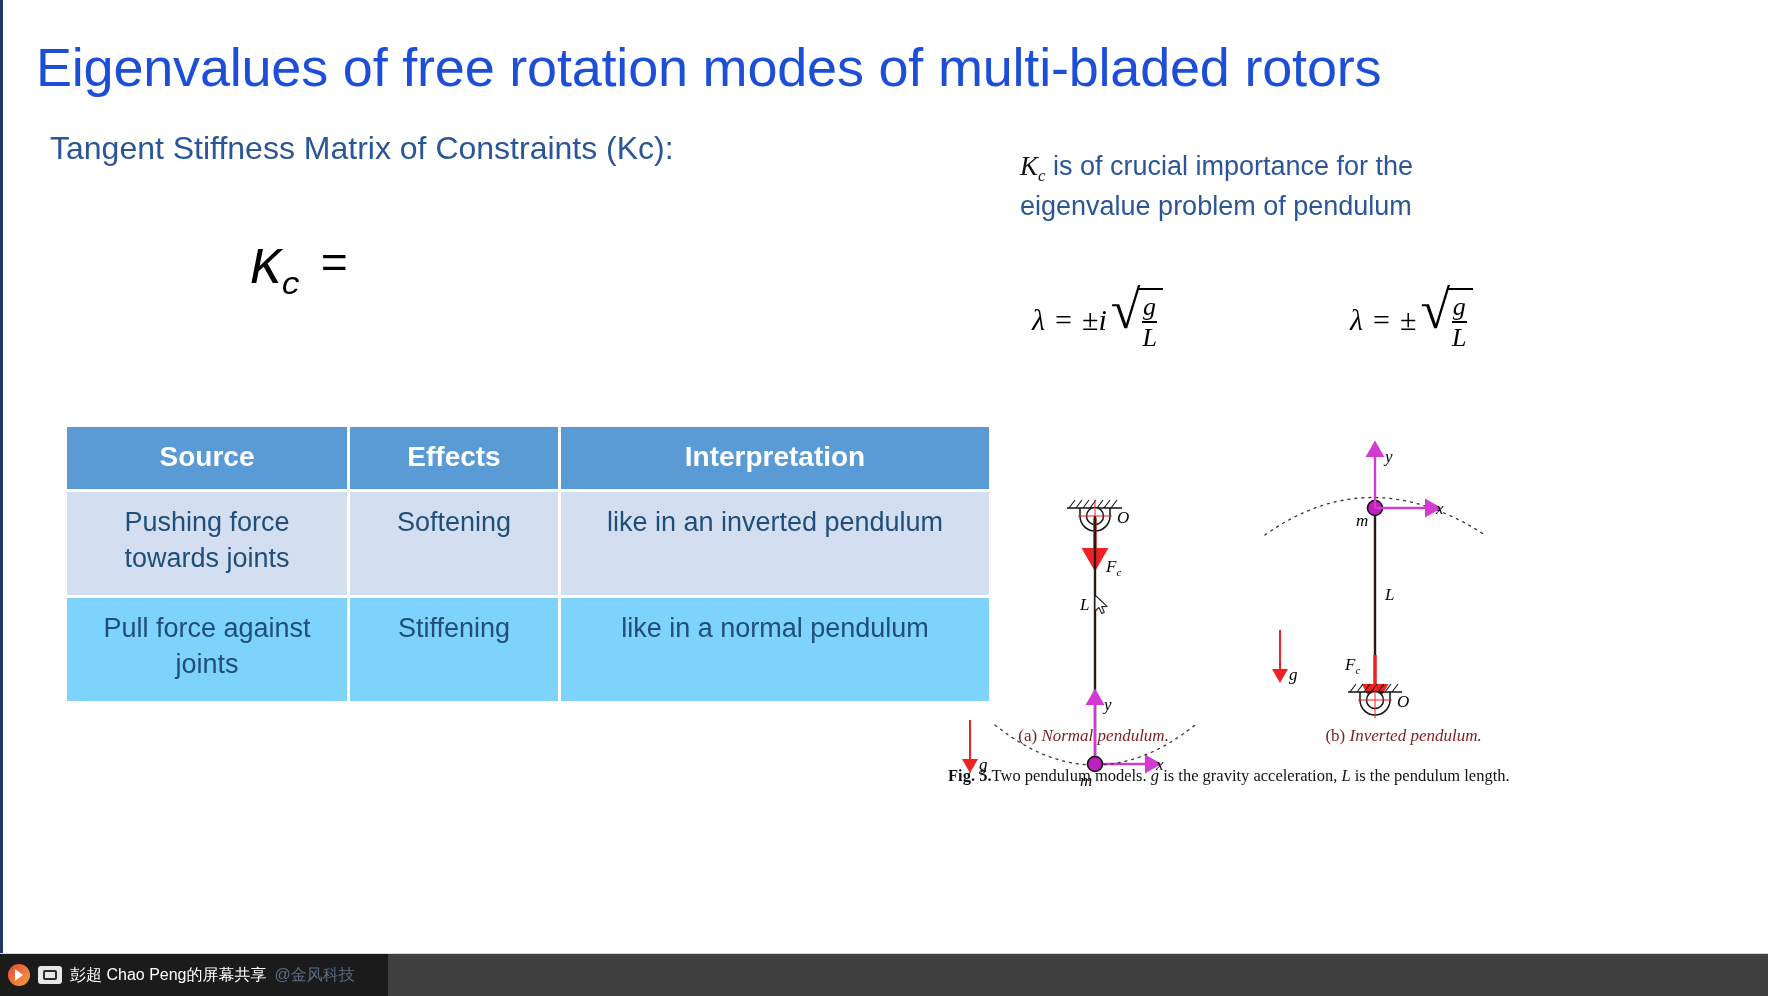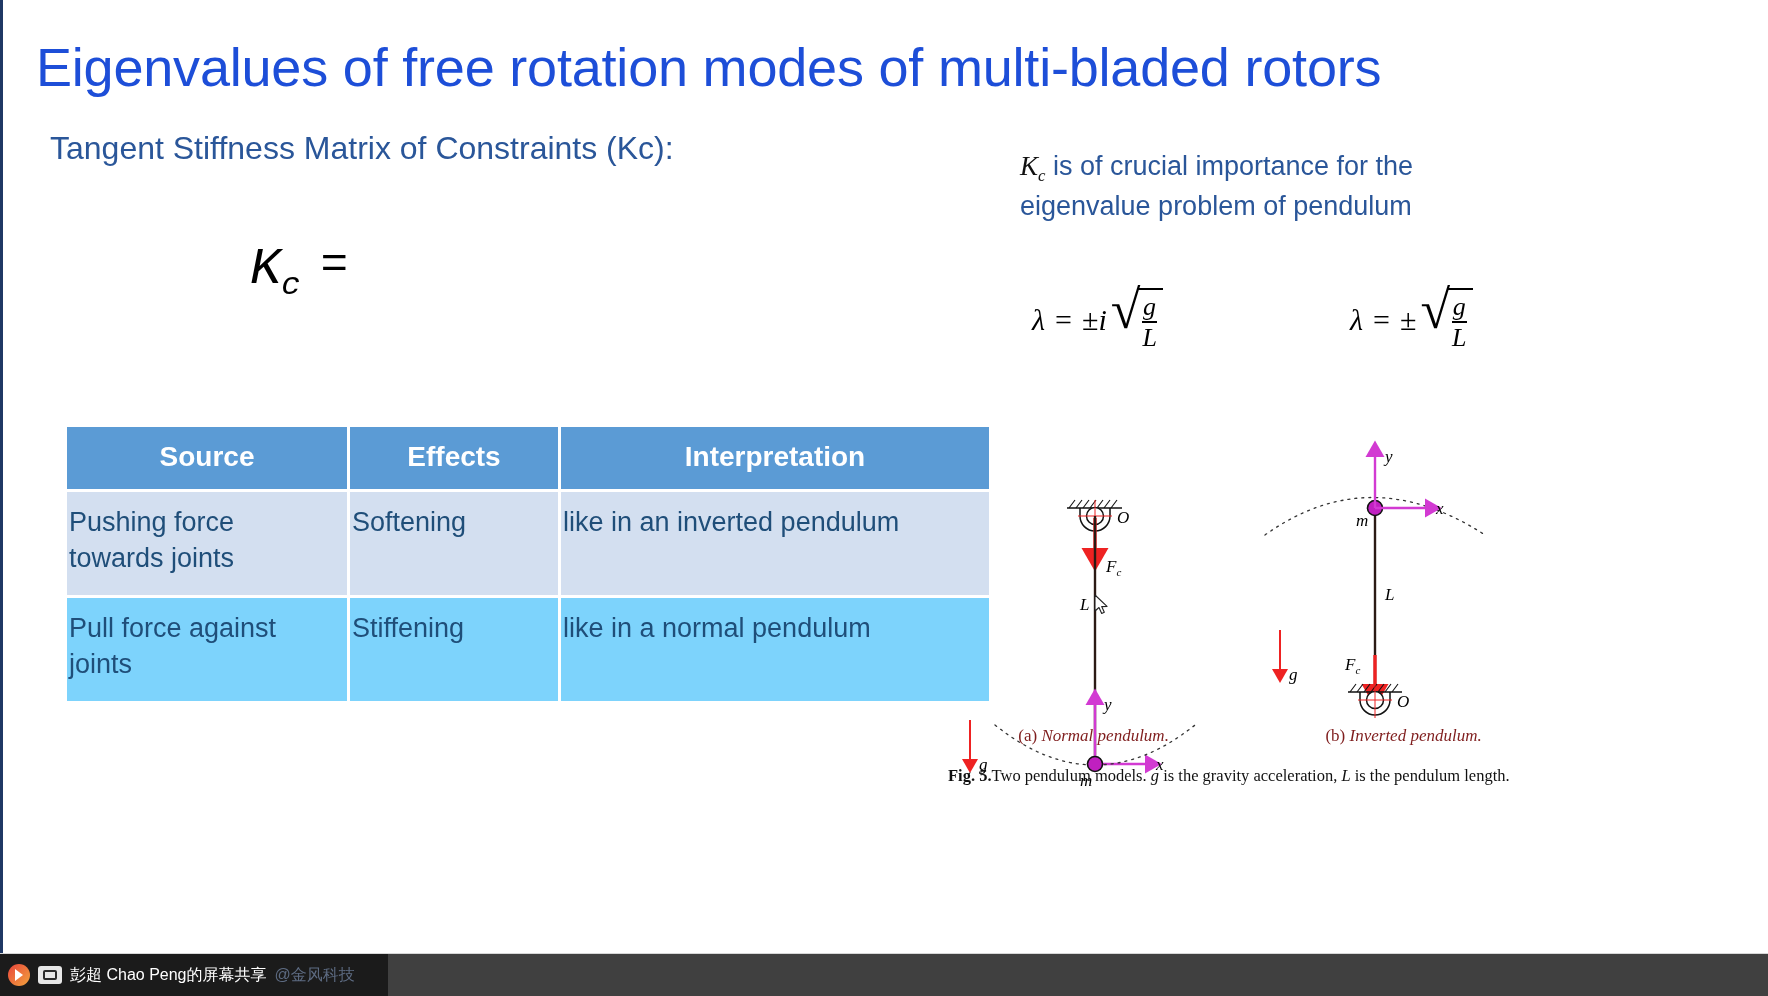--- a/index.html
+++ b/index.html
@@ -104,24 +104,25 @@
     font-size: 28px;
     font-weight: bold;
     text-align: center;
     padding: 14px 14px 16px 14px;
     vertical-align: top;
     font-family: "Liberation Sans", sans-serif;
   }
   .kc-table td {
     font-size: 27px;
     color: #1f4e79;
-    padding: 12px 14px 18px 2px;
+    padding: 12px 14px 18px 14px;
     vertical-align: top;
     line-height: 1.35;
     font-family: "Liberation Sans", sans-serif;
+    text-align: center;
   }
   .kc-table tr.row-a td { background: #d3dff0; }
   .kc-table tr.row-b td { background: #7dd3fc; }
   .col-src  { width: 252px; }
   .col-eff  { width: 180px; }
   .col-int  { width: 400px; }
 
   
   .right-note {
     position: absolute;

